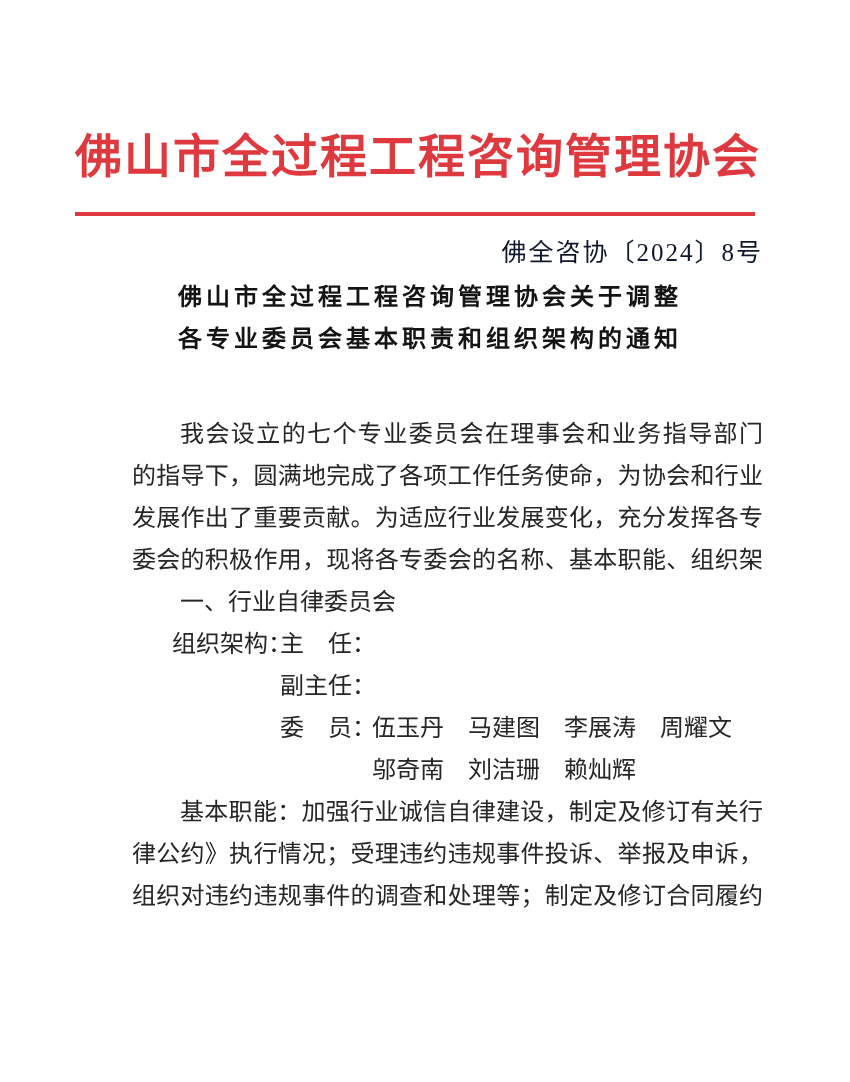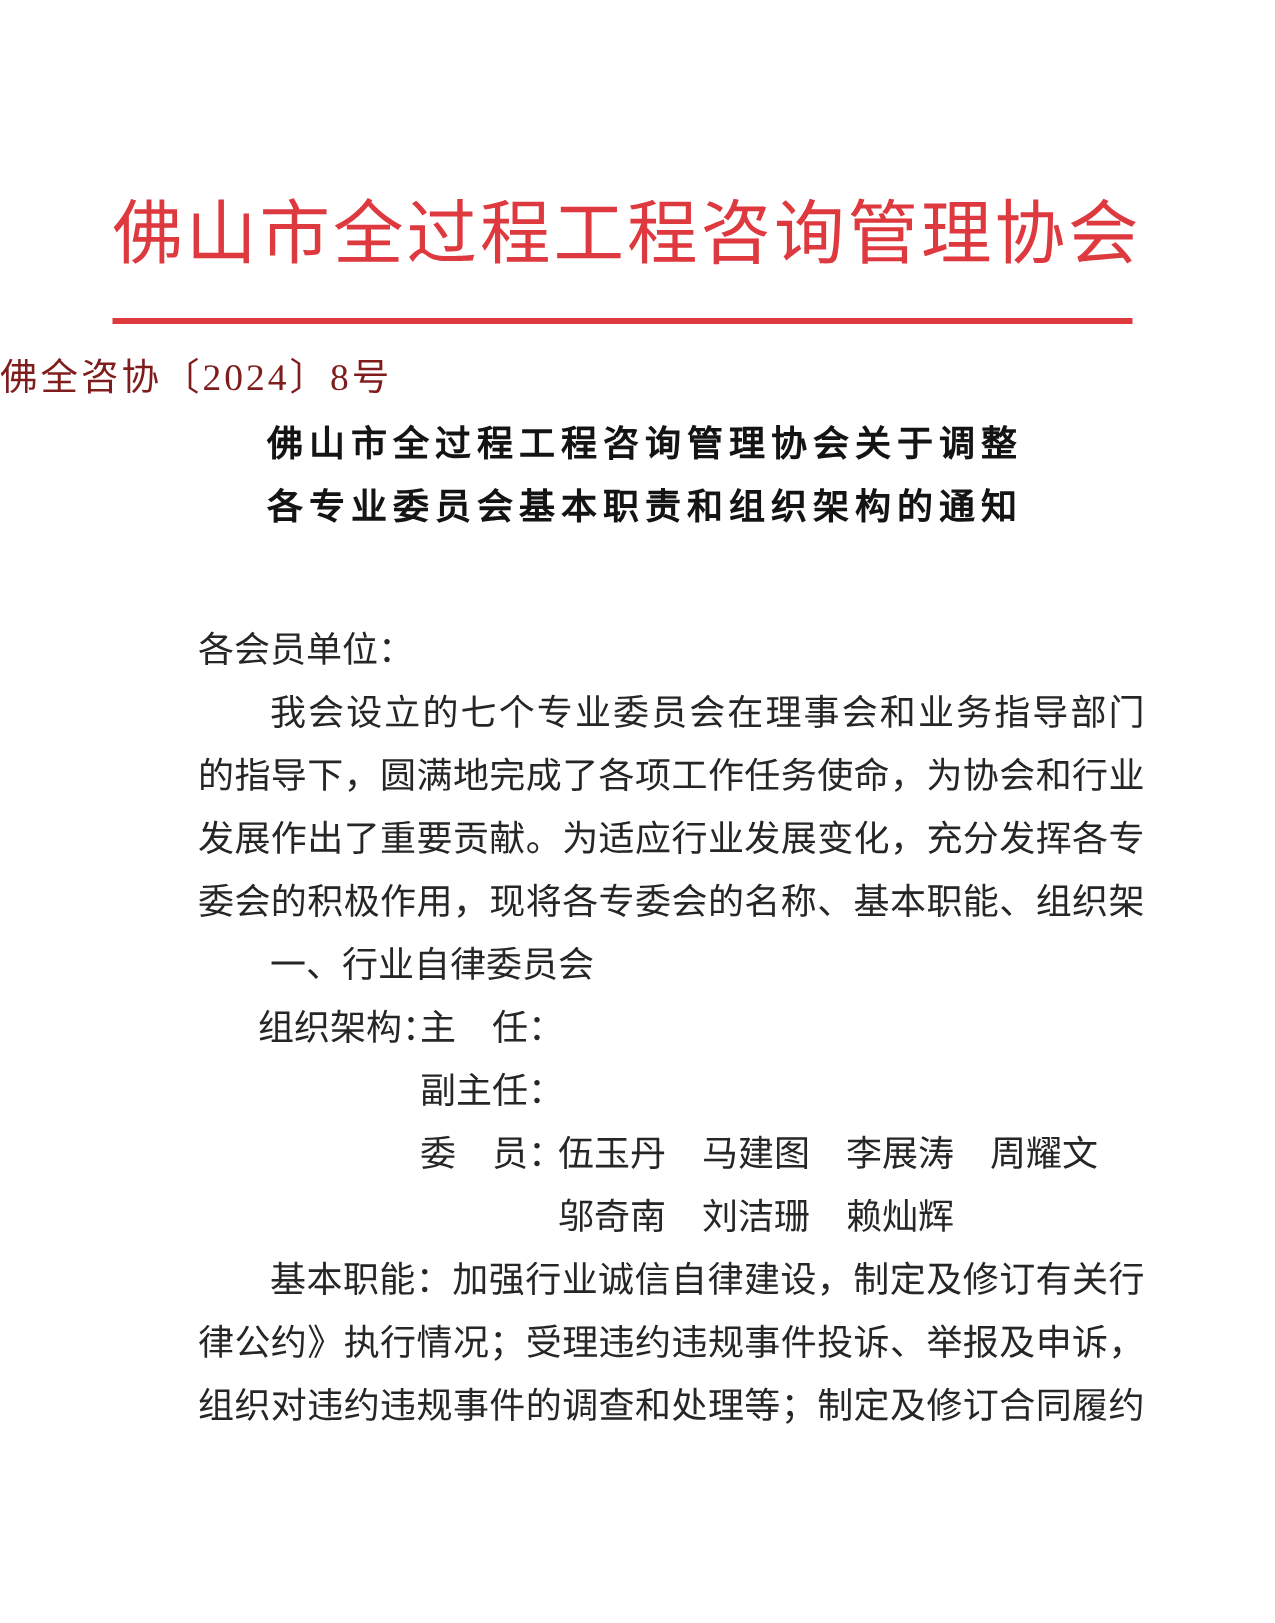--- a/index.html
+++ b/index.html
@@ -14,36 +14,37 @@
     font-family: "Liberation Serif", "DejaVu Serif", serif;
     color: #2b2b2b;
   }
   
   .org-header {
     margin: 128px 95px 0 75px;
     text-align: center;
     color: var(--accent);
     font-size: 47px;
     line-height: 58px;
-    font-weight: normal;
+    font-weight: bold;
     letter-spacing: 2px;
     white-space: nowrap;
   }
   .red-line {
     margin: 26px 95px 0 75px;
     height: 4px;
     background: var(--accent);
   }
   
   .doc-number {
     margin: 22px 87px 0 0;
+    text-align: right;
     font-size: 25px;
     line-height: 30px;
     letter-spacing: 2px;
-    color: #7f1d1d;
+    color: #0f172a;
   }
   
   .doc-title {
     margin: 8px 90px 0 100px;
     text-align: center;
     font-size: 24px;
     line-height: 42px;
     font-weight: bold;
     letter-spacing: 4px;
     color: #141414;
@@ -77,21 +78,20 @@
 
   <div class="doc-number">佛全咨协〔2024〕8号</div>
 
   <div class="doc-title">
     <div>佛山市全过程工程咨询管理协会关于调整</div>
     <div>各专业委员会基本职责和组织架构的通知</div>
   </div>
 
   <div class="body-text">
 
-    <p class="para line">各会员单位：</p>
 
     <div class="para">
       <div class="line indent fill">我会设立的七个专业委员会在理事会和业务指导部门</div>
       <div class="line fill">的指导下，圆满地完成了各项工作任务使命，为协会和行业</div>
       <div class="line fill">发展作出了重要贡献。为适应行业发展变化，充分发挥各专</div>
       <div class="line fill">委会的积极作用，现将各专委会的名称、基本职能、组织架</div>
     </div>
 
     <p class="para line indent">一、行业自律委员会</p>
 

